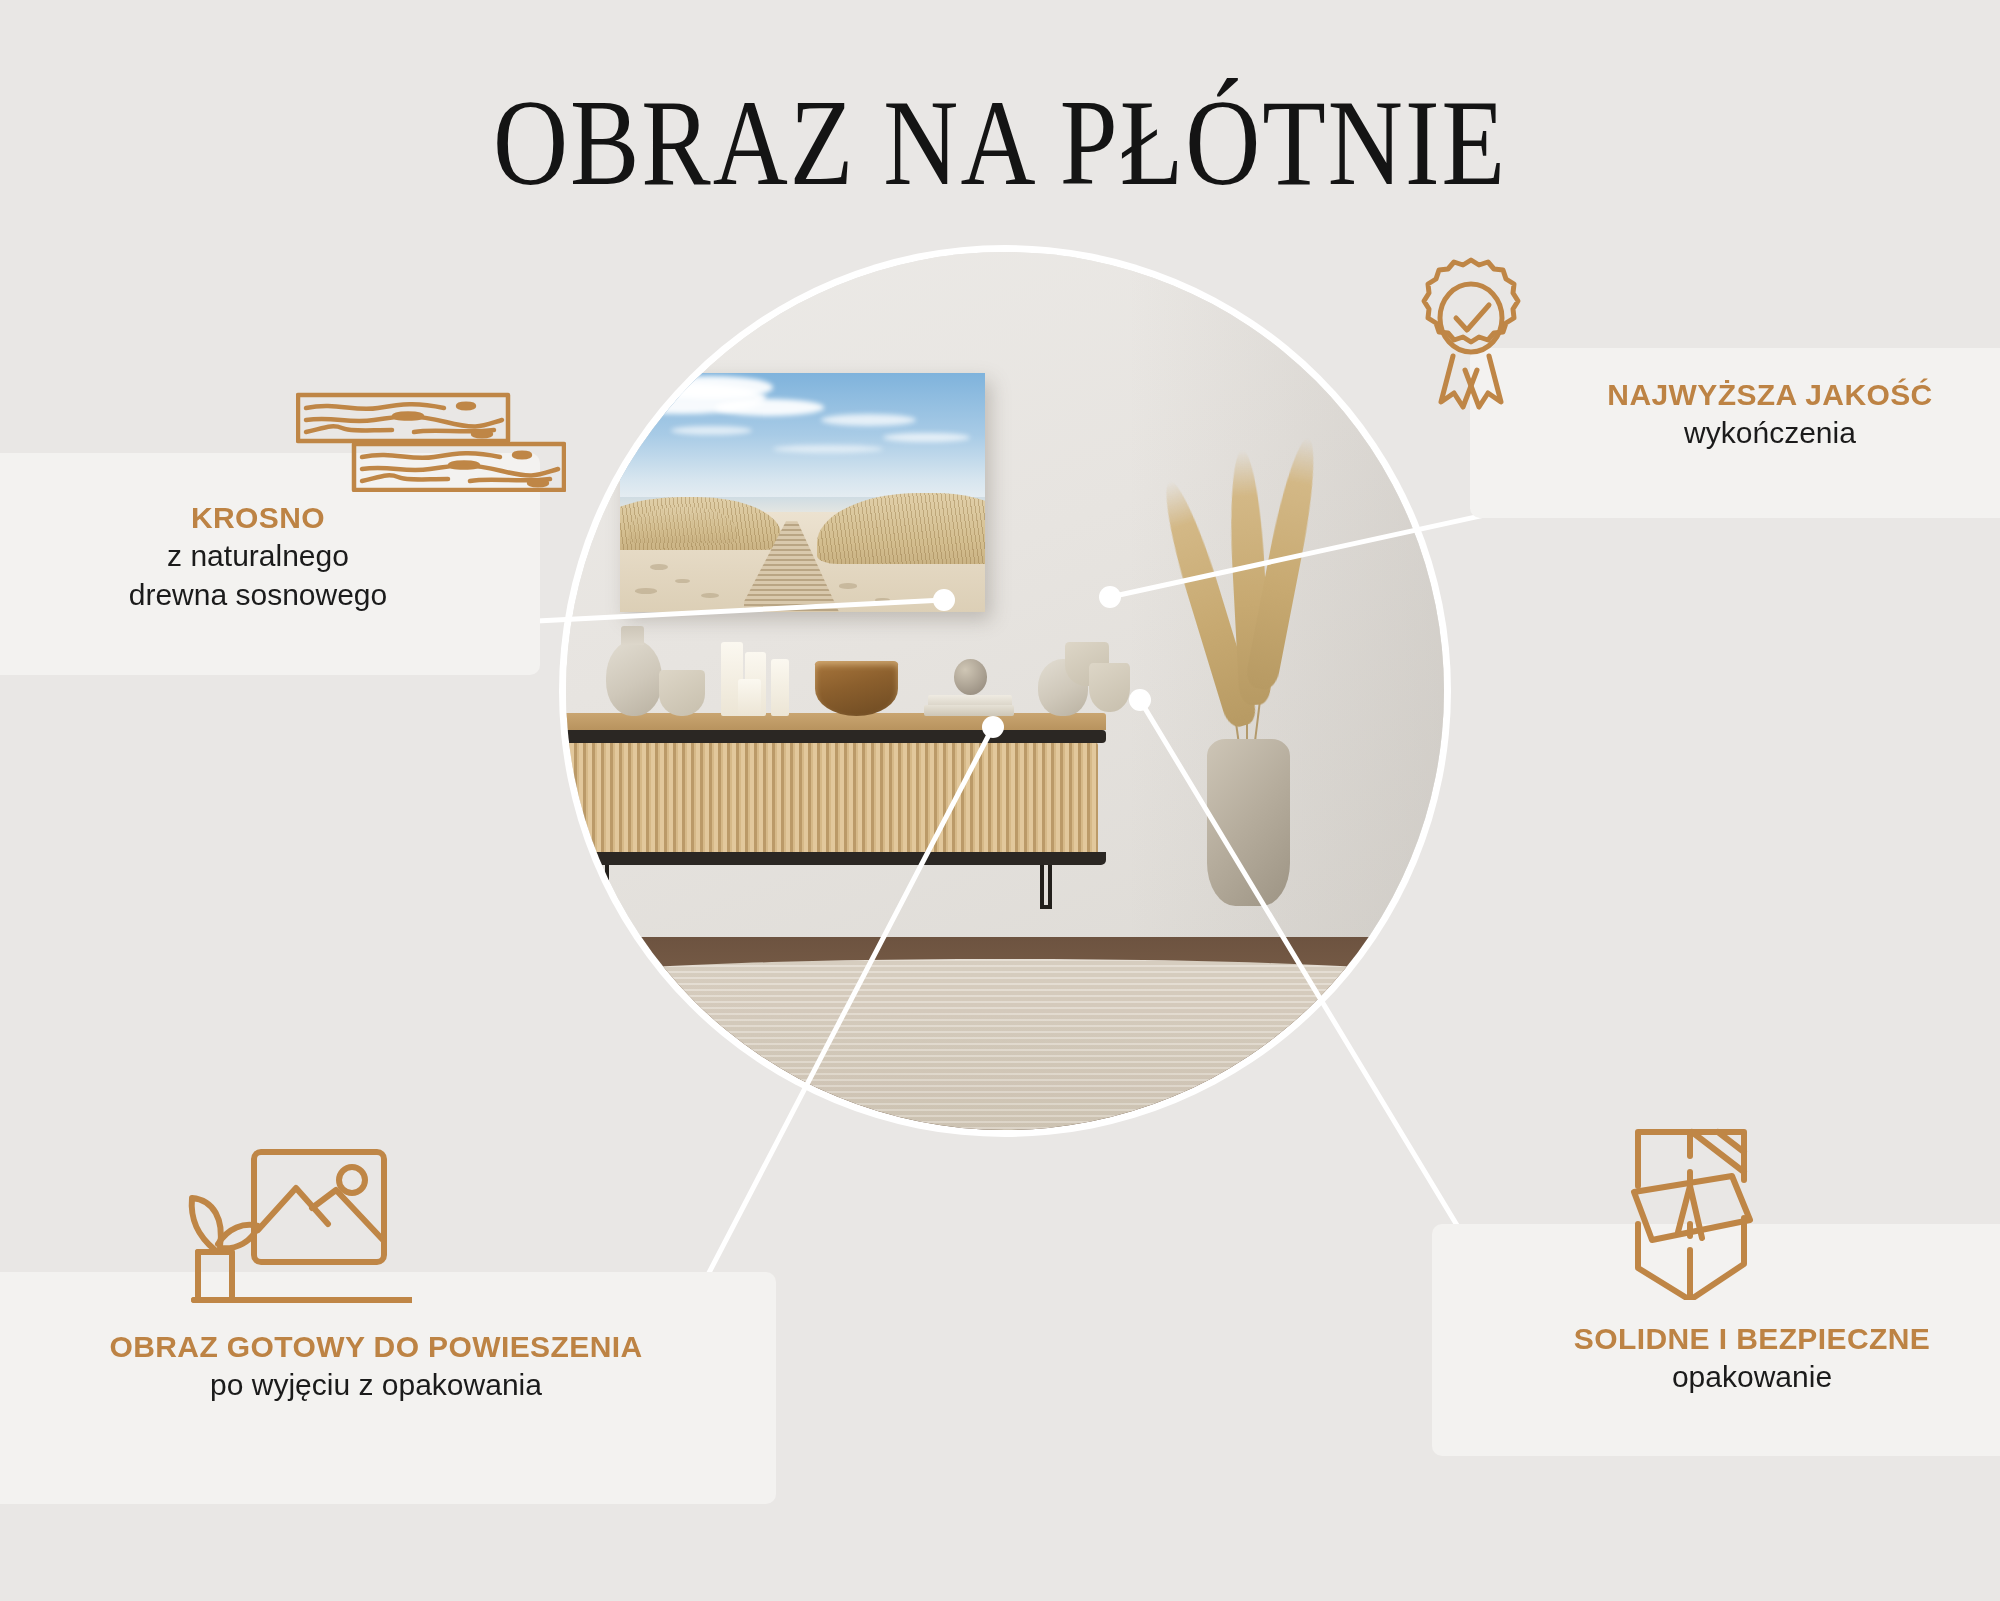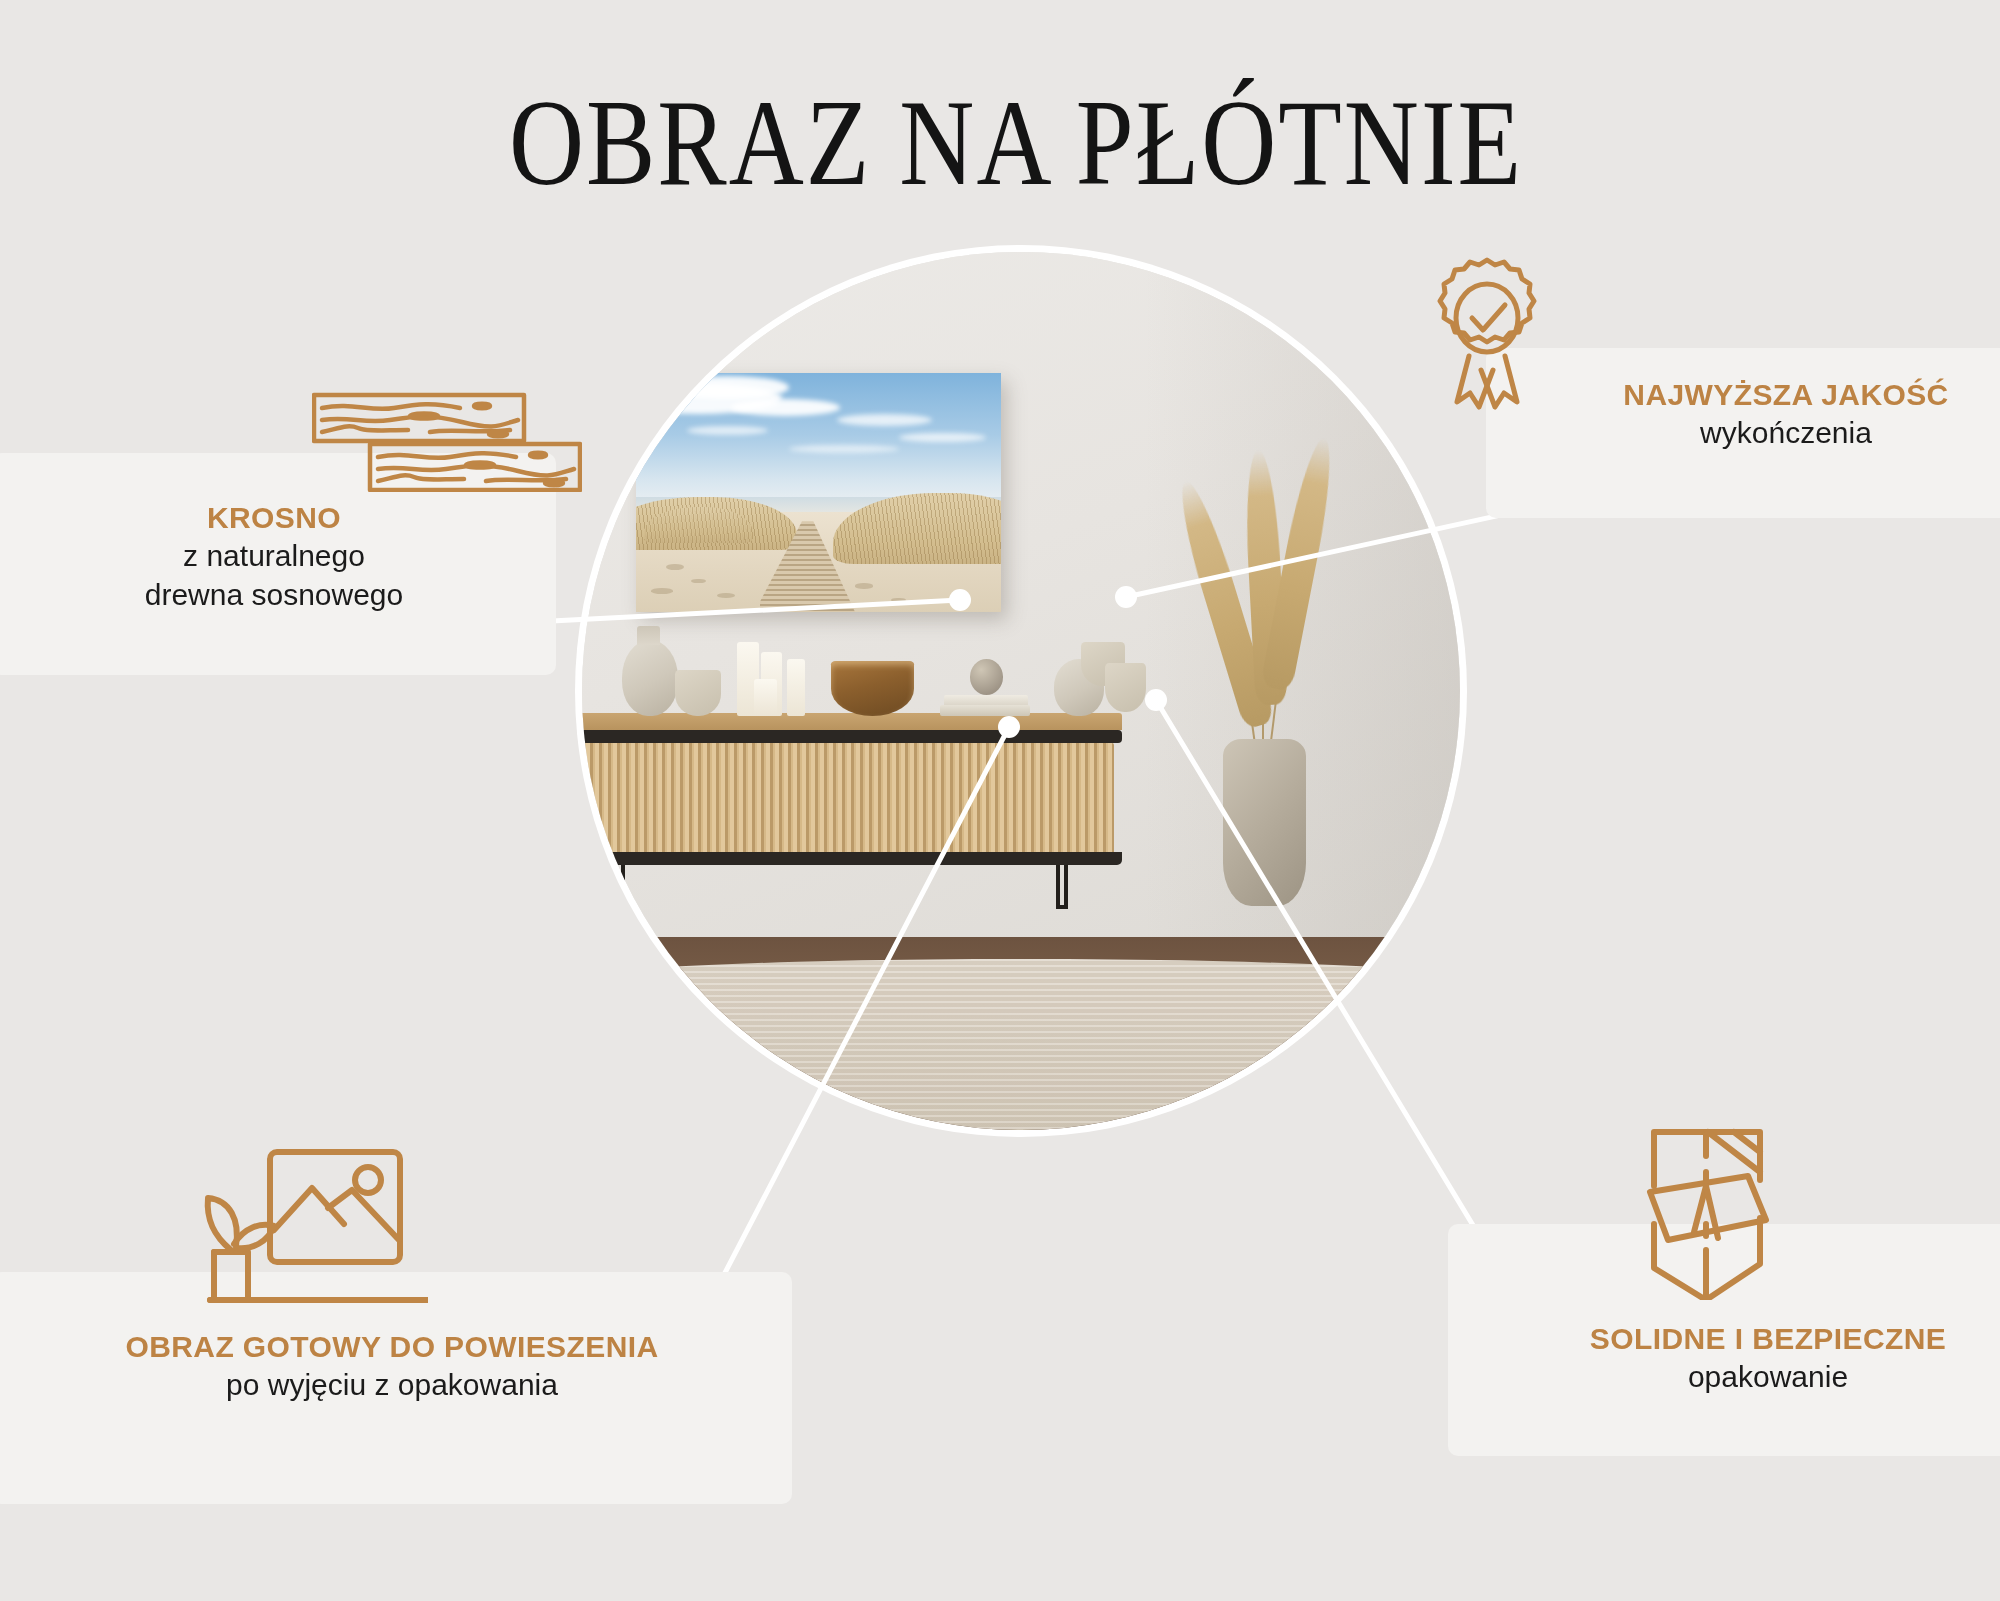--- a/index.html
+++ b/index.html
@@ -3,21 +3,21 @@
 <meta charset="utf-8">
 <style>
   * { margin:0; padding:0; box-sizing:border-box; }
   html,body { width:2000px; height:1601px; }
   body {
     font-family:"Liberation Sans", sans-serif;
     background:#e9e7e5;
     position:relative;
     overflow:hidden;
   }
-  #stage { position:absolute; inset:0;margin-left:16px; }
+  #stage { position:absolute; inset:0; }
 
   
   .title {
     position:absolute; top:78px; left:0; width:2000px;
     text-align:center;
     font-family:"Liberation Serif", serif;
     font-size:104px;
     font-weight:400;
     letter-spacing:2px;
     color:#141414;

